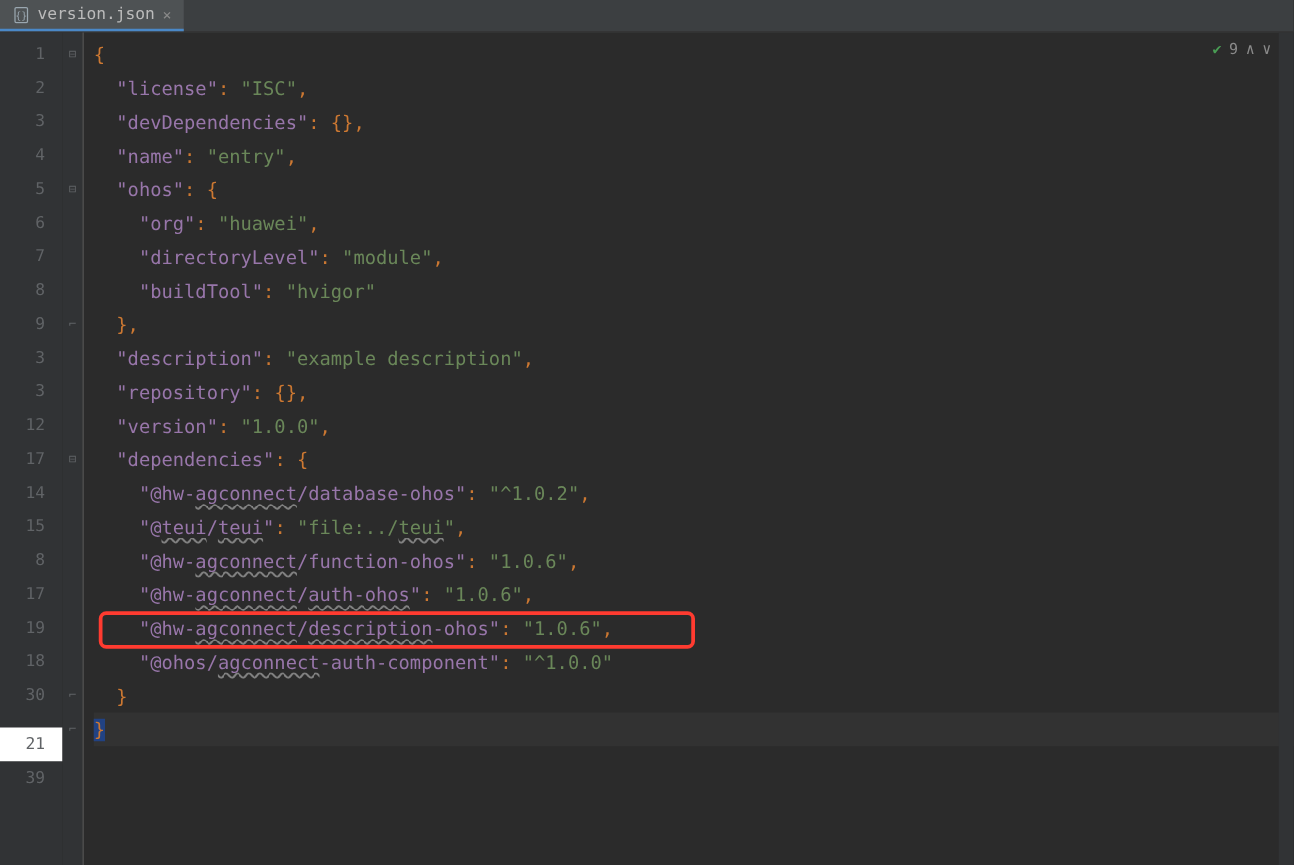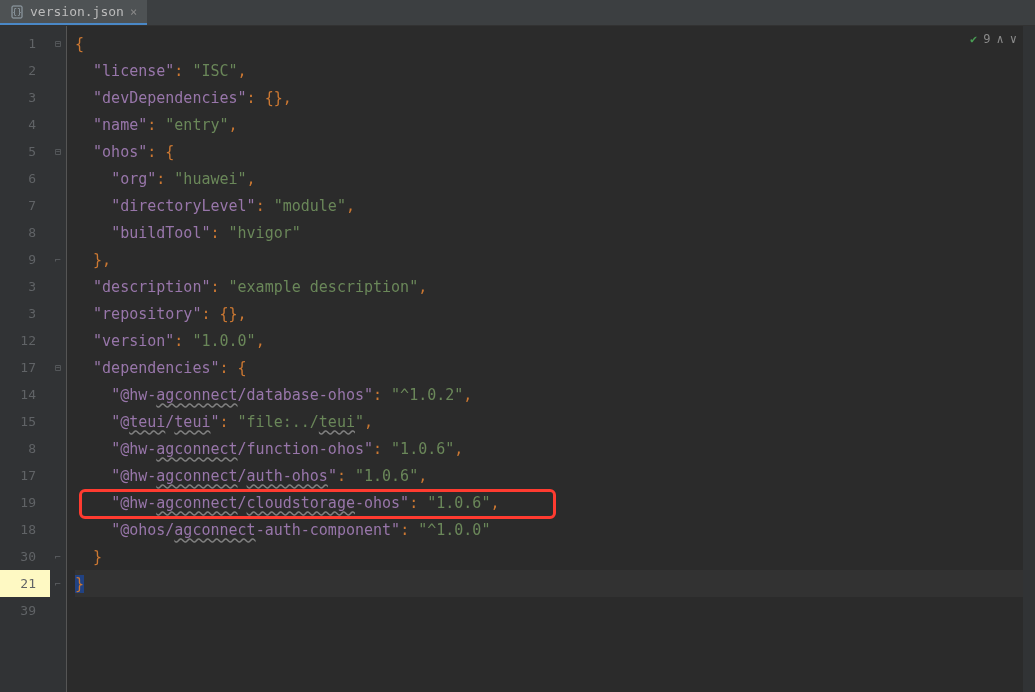--- a/index.html
+++ b/index.html
@@ -153,21 +153,21 @@
       <div class="line-num">3</div>
       <div class="line-num">12</div>
       <div class="line-num">17</div>
       <div class="line-num">14</div>
       <div class="line-num">15</div>
       <div class="line-num">8</div>
       <div class="line-num">17</div>
       <div class="line-num">19</div>
       <div class="line-num">18</div>
       <div class="line-num">30</div>
-      <div class="line-num" style="background: #fef9c3;">21</div>
+      <div class="line-num" style="background: #ffffff; margin-top: 12px;">21</div>
       <div class="line-num">39</div>
     </div>
   <div class="fold-gutter" id="fold-gutter">
       <div class="fold-mark">⊟</div>
       <div class="fold-mark"></div>
       <div class="fold-mark"></div>
       <div class="fold-mark"></div>
       <div class="fold-mark">⊟</div>
       <div class="fold-mark"></div>
       <div class="fold-mark"></div>
@@ -206,19 +206,19 @@
       <div class="code-line"><span>    </span><span class="key">"buildTool"</span><span class="colon">: </span><span class="string">"hvigor"</span></div>
       <div class="code-line"><span>  </span><span class="brace">}</span><span class="comma">,</span></div>
       <div class="code-line"><span>  </span><span class="key">"description"</span><span class="colon">: </span><span class="string">"example description"</span><span class="comma">,</span></div>
       <div class="code-line"><span>  </span><span class="key">"repository"</span><span class="colon">: </span><span class="brace">{}</span><span class="comma">,</span></div>
       <div class="code-line"><span>  </span><span class="key">"version"</span><span class="colon">: </span><span class="string">"1.0.0"</span><span class="comma">,</span></div>
       <div class="code-line"><span>  </span><span class="key">"dependencies"</span><span class="colon">: </span><span class="brace">{</span></div>
       <div class="code-line"><span>    </span><span class="key">"@hw-</span><span class="key underline">agconnect</span><span class="key">/database-ohos"</span><span class="colon">: </span><span class="string">"^1.0.2"</span><span class="comma">,</span></div>
       <div class="code-line"><span>    </span><span class="key">"@</span><span class="key underline">teui</span><span class="key">/</span><span class="key underline">teui</span><span class="key">"</span><span class="colon">: </span><span class="string">"file:../</span><span class="string underline">teui</span><span class="string">"</span><span class="comma">,</span></div>
       <div class="code-line"><span>    </span><span class="key">"@hw-</span><span class="key underline">agconnect</span><span class="key">/function-ohos"</span><span class="colon">: </span><span class="string">"1.0.6"</span><span class="comma">,</span></div>
       <div class="code-line"><span>    </span><span class="key">"@hw-</span><span class="key underline">agconnect</span><span class="key">/</span><span class="key underline">auth-ohos</span><span class="key">"</span><span class="colon">: </span><span class="string">"1.0.6"</span><span class="comma">,</span></div>
-      <div class="code-line"><span>    </span><span class="key">"@hw-</span><span class="key underline">agconnect</span><span class="key">/</span><span class="key underline">cloudstorage</span><span class="key">-ohos"</span><span class="colon">: </span><span class="string">"1.0.6"</span><span class="comma">,</span></div>
+      <div class="code-line"><span>    </span><span class="key">"@hw-</span><span class="key underline">agconnect</span><span class="key">/</span><span class="key underline">description</span><span class="key">-ohos"</span><span class="colon">: </span><span class="string">"1.0.6"</span><span class="comma">,</span></div>
       <div class="code-line"><span>    </span><span class="key">"@ohos/</span><span class="key underline">agconnect</span><span class="key">-auth-component"</span><span class="colon">: </span><span class="string">"^1.0.0"</span></div>
       <div class="code-line"><span>  </span><span class="brace">}</span></div>
       <div class="code-line cursor-highlight"><span></span><span class="brace selection">}</span></div>
       <div class="code-line"><span></span></div>
     </div>
 </div>
 
 </body></html>

